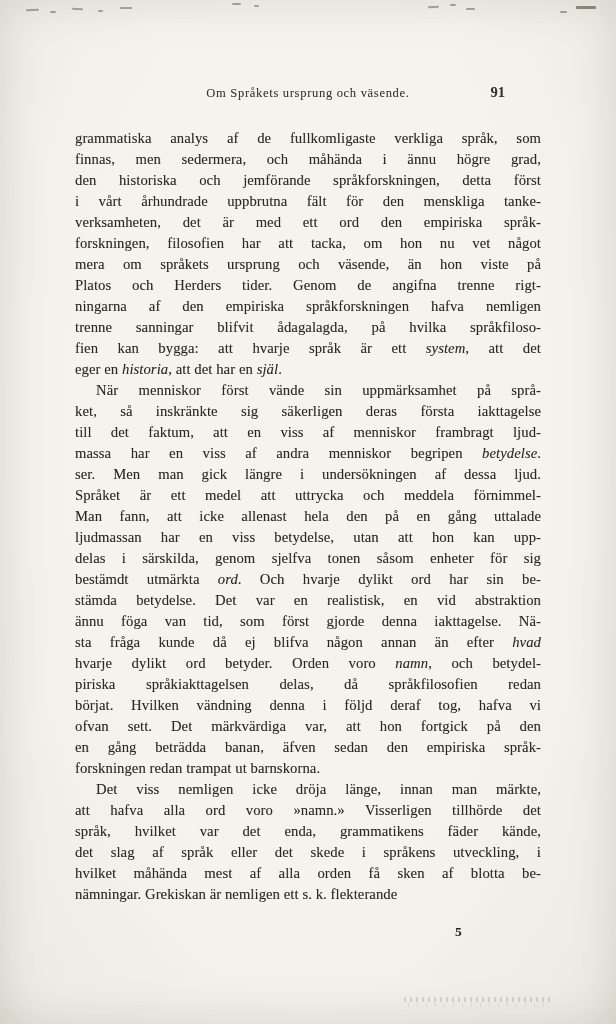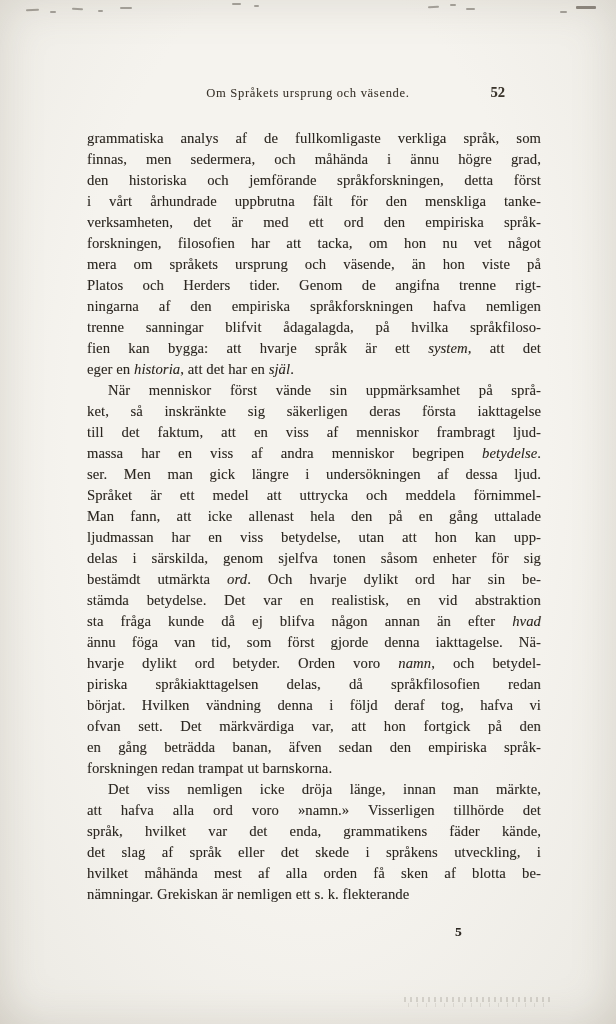--- a/index.html
+++ b/index.html
@@ -47,21 +47,21 @@
     text-shadow: 0.3px 0.3px 0 rgba(44, 39, 33, 0.28);
     letter-spacing: 0.1px;
   }
   .line {
     text-align: justify;
     text-align-last: justify;
     height: 21px;
     overflow: visible;
     white-space: nowrap;
   }
-  .line { white-space: normal; margin-left: 12px; }
+  .line { white-space: normal; }
   .line.last { text-align-last: left; }
   .line.indent { text-indent: 21px; }
   em { font-style: italic; }
   .signature {
     position: absolute;
     top: 924px;
     left: 455px;
     font-size: 13.5px;
     font-weight: bold;
     color: #2c2721;
@@ -120,21 +120,21 @@
   <div class="artifact a6"></div>
   <div class="artifact a7"></div>
   <div class="artifact a8"></div>
   <div class="artifact a9"></div>
   <div class="artifact a10"></div>
   <div class="artifact a11"></div>
   <div class="artifact a12"></div>
 
   <header class="page-header">
     <span>Om Språkets ursprung och väsende.</span>
-    <span class="page-number">52</span>
+    <span class="page-number">91</span>
   </header>
 
   <main class="text-block">
       <div class="paragraph">
         <div class="line">grammatiska analys af de fullkomligaste verkliga språk, som</div>
         <div class="line">finnas, men sedermera, och måhända i ännu högre grad,</div>
         <div class="line">den historiska och jemförande språkforskningen, detta först</div>
         <div class="line">i vårt århundrade uppbrutna fält för den menskliga tanke-</div>
         <div class="line">verksamheten, det är med ett ord den empiriska språk-</div>
         <div class="line">forskningen, filosofien har att tacka, om hon nu vet något</div>
@@ -150,22 +150,22 @@
         <div class="line">ket, så inskränkte sig säkerligen deras första iakttagelse</div>
         <div class="line">till det faktum, att en viss af menniskor frambragt ljud-</div>
         <div class="line">massa har en viss af andra menniskor begripen <em>betydelse</em>.</div>
         <div class="line">ser.  Men man gick längre i undersökningen af dessa ljud.</div>
         <div class="line">Språket är ett medel att uttrycka och meddela förnimmel-</div>
         <div class="line">Man fann, att icke allenast hela den på en gång uttalade</div>
         <div class="line">ljudmassan har en viss betydelse, utan att hon kan upp-</div>
         <div class="line">delas i särskilda, genom sjelfva tonen såsom enheter för sig</div>
         <div class="line">bestämdt utmärkta <em>ord</em>.  Och hvarje dylikt ord har sin be-</div>
         <div class="line">stämda betydelse.  Det var en realistisk, en vid abstraktion</div>
+        <div class="line">ännu föga van tid, som först gjorde denna iakttagelse.  Nä-</div>
         <div class="line">sta fråga kunde då ej blifva någon annan än efter <em>hvad</em></div>
-        <div class="line">ännu föga van tid, som först gjorde denna iakttagelse.  Nä-</div>
         <div class="line">hvarje dylikt ord betyder.  Orden voro <em>namn</em>, och betydel-</div>
         <div class="line">piriska språkiakttagelsen delas, då språkfilosofien redan</div>
         <div class="line">börjat.  Hvilken vändning denna i följd deraf tog, hafva vi</div>
         <div class="line">ofvan sett.  Det märkvärdiga var, att hon fortgick på den</div>
         <div class="line">en gång beträdda banan, äfven sedan den empiriska språk-</div>
         <div class="line last">forskningen redan trampat ut barnskorna.</div>
       </div>
       <div class="paragraph">
         <div class="line indent">Det viss nemligen icke dröja länge, innan man märkte,</div>
         <div class="line">att hafva alla ord voro »namn.»  Visserligen tillhörde det</div>

